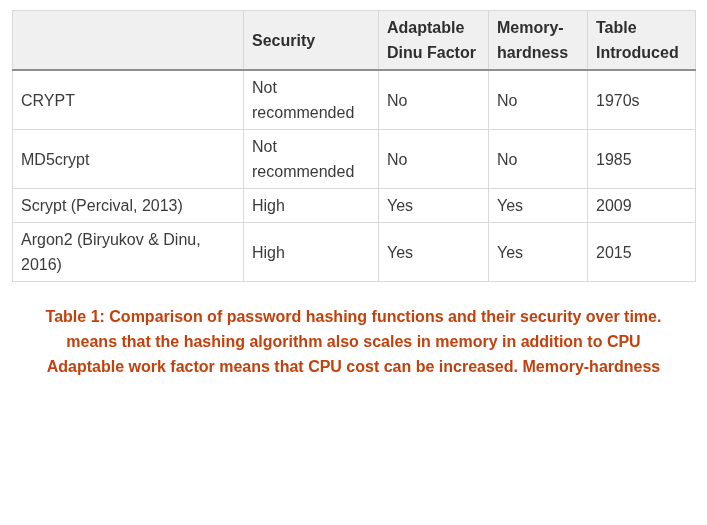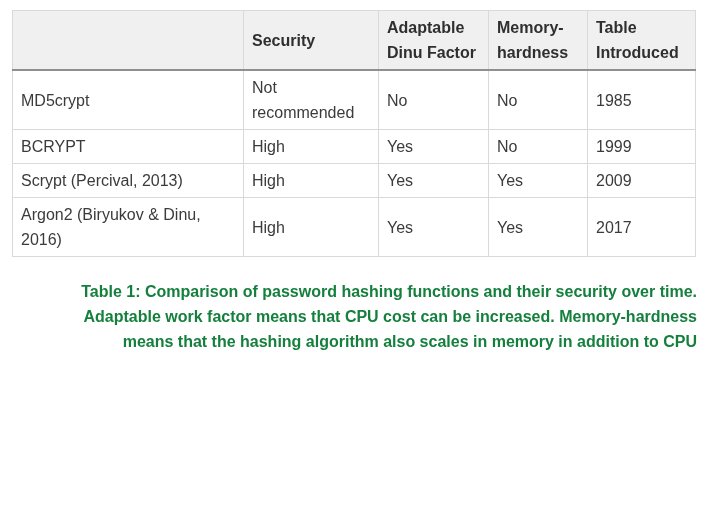--- a/index.html
+++ b/index.html
@@ -38,25 +38,25 @@
     color: #2f2f2f;
     border-bottom: 2px solid #8f8f8f;
     padding-right: 12px;
   }
   table.hash-table td {
     font-weight: 400;
   }
   .caption {
     width: 687px;
     margin: 22px auto 0 auto;
-    text-align: right;
+    text-align: center;
     font-size: 16px;
     font-weight: 700;
     line-height: 25px;
-    color: #15803d;
+    color: #c2410c;
   }
 </style>
 </head>
 <body>
 
 <div class="page">
 
   <table class="hash-table">
     <colgroup>
       <col style="width:231px">
@@ -69,49 +69,49 @@
       <tr>
         <th></th>
         <th>Security</th>
         <th>Adaptable Dinu Factor</th>
         <th>Memory-hardness</th>
         <th>Table Introduced</th>
       </tr>
     </thead>
     <tbody>
       <tr>
+        <td>CRYPT</td>
+        <td>Not recommended</td>
+        <td>No</td>
+        <td>No</td>
+        <td>1970s</td>
+      </tr>
+      <tr>
         <td>MD5crypt</td>
         <td>Not recommended</td>
         <td>No</td>
         <td>No</td>
         <td>1985</td>
-      </tr>
-      <tr>
-        <td>BCRYPT</td>
-        <td>High</td>
-        <td>Yes</td>
-        <td>No</td>
-        <td>1999</td>
       </tr>
       <tr>
         <td>Scrypt (Percival, 2013)</td>
         <td>High</td>
         <td>Yes</td>
         <td>Yes</td>
         <td>2009</td>
       </tr>
       <tr>
         <td>Argon2 (Biryukov &amp; Dinu, 2016)</td>
         <td>High</td>
         <td>Yes</td>
         <td>Yes</td>
-        <td>2017</td>
+        <td>2015</td>
       </tr>
     </tbody>
   </table>
 
   <div class="caption">
     <div>Table 1: Comparison of password hashing functions and their security over time.</div>
+    <div>means that the hashing algorithm also scales in memory in addition to CPU</div>
     <div>Adaptable work factor means that CPU cost can be increased. Memory-hardness</div>
-    <div>means that the hashing algorithm also scales in memory in addition to CPU</div>
   </div>
 
 </div>
 
 </body></html>

